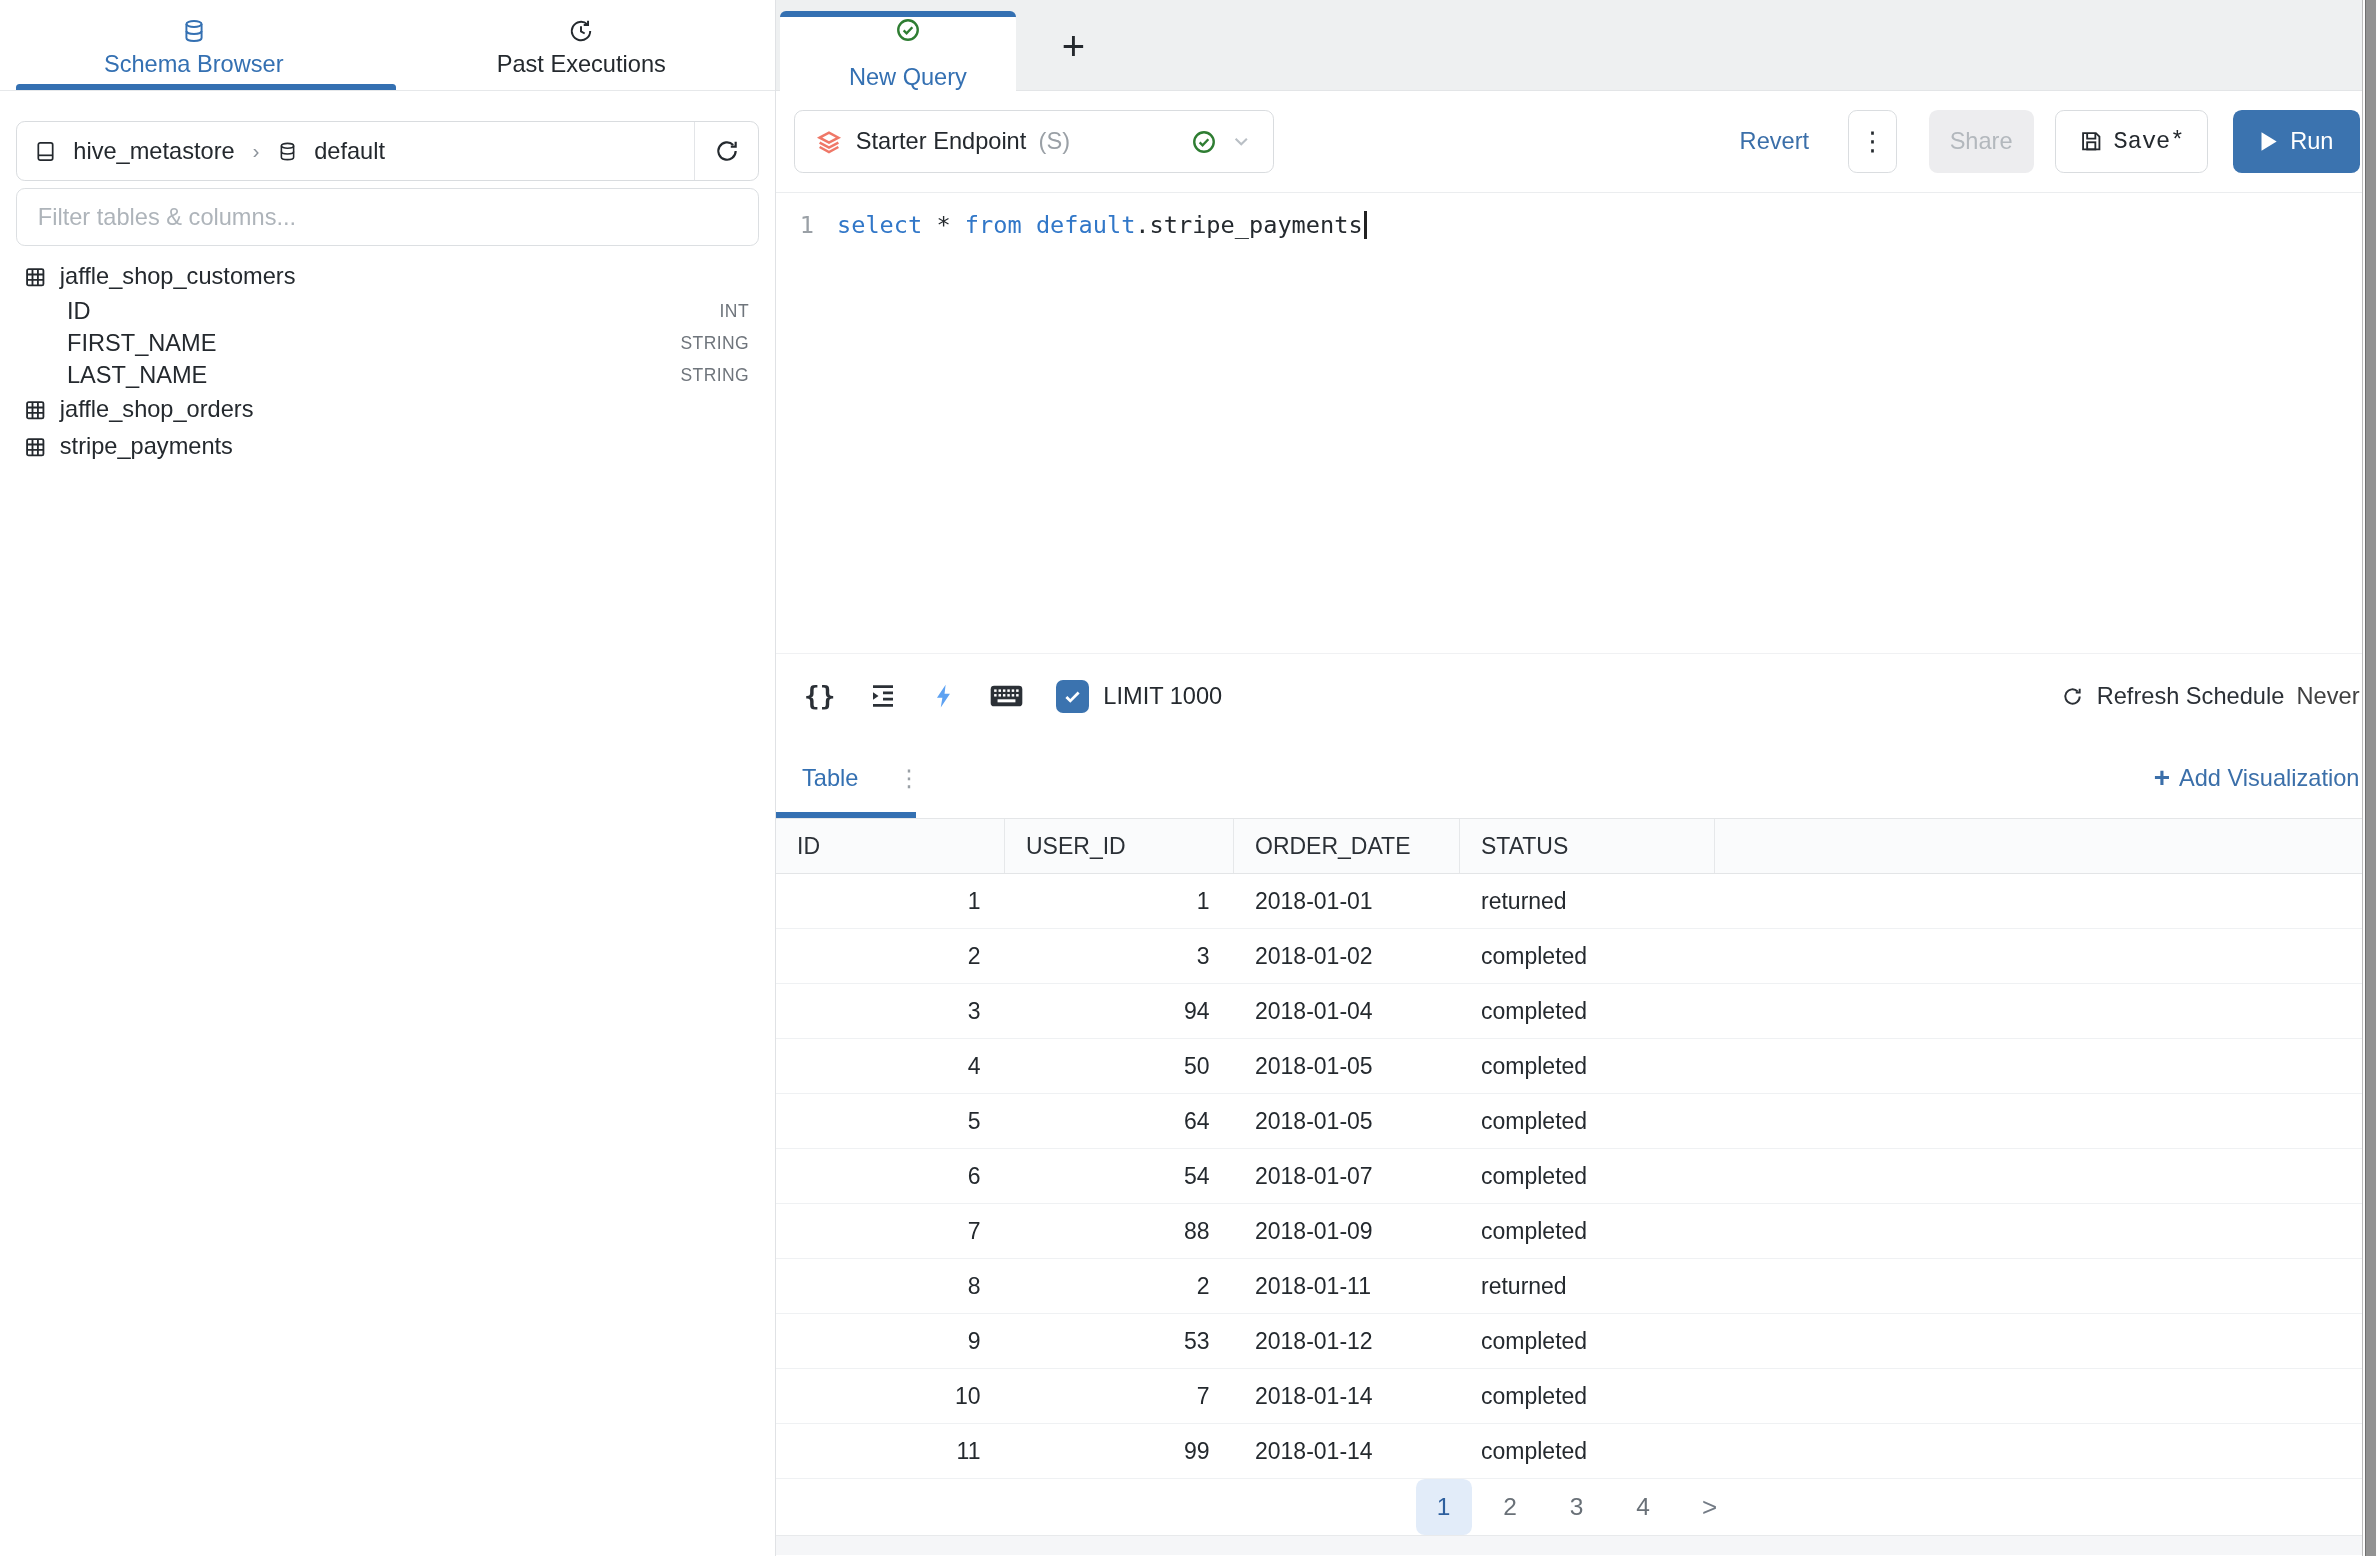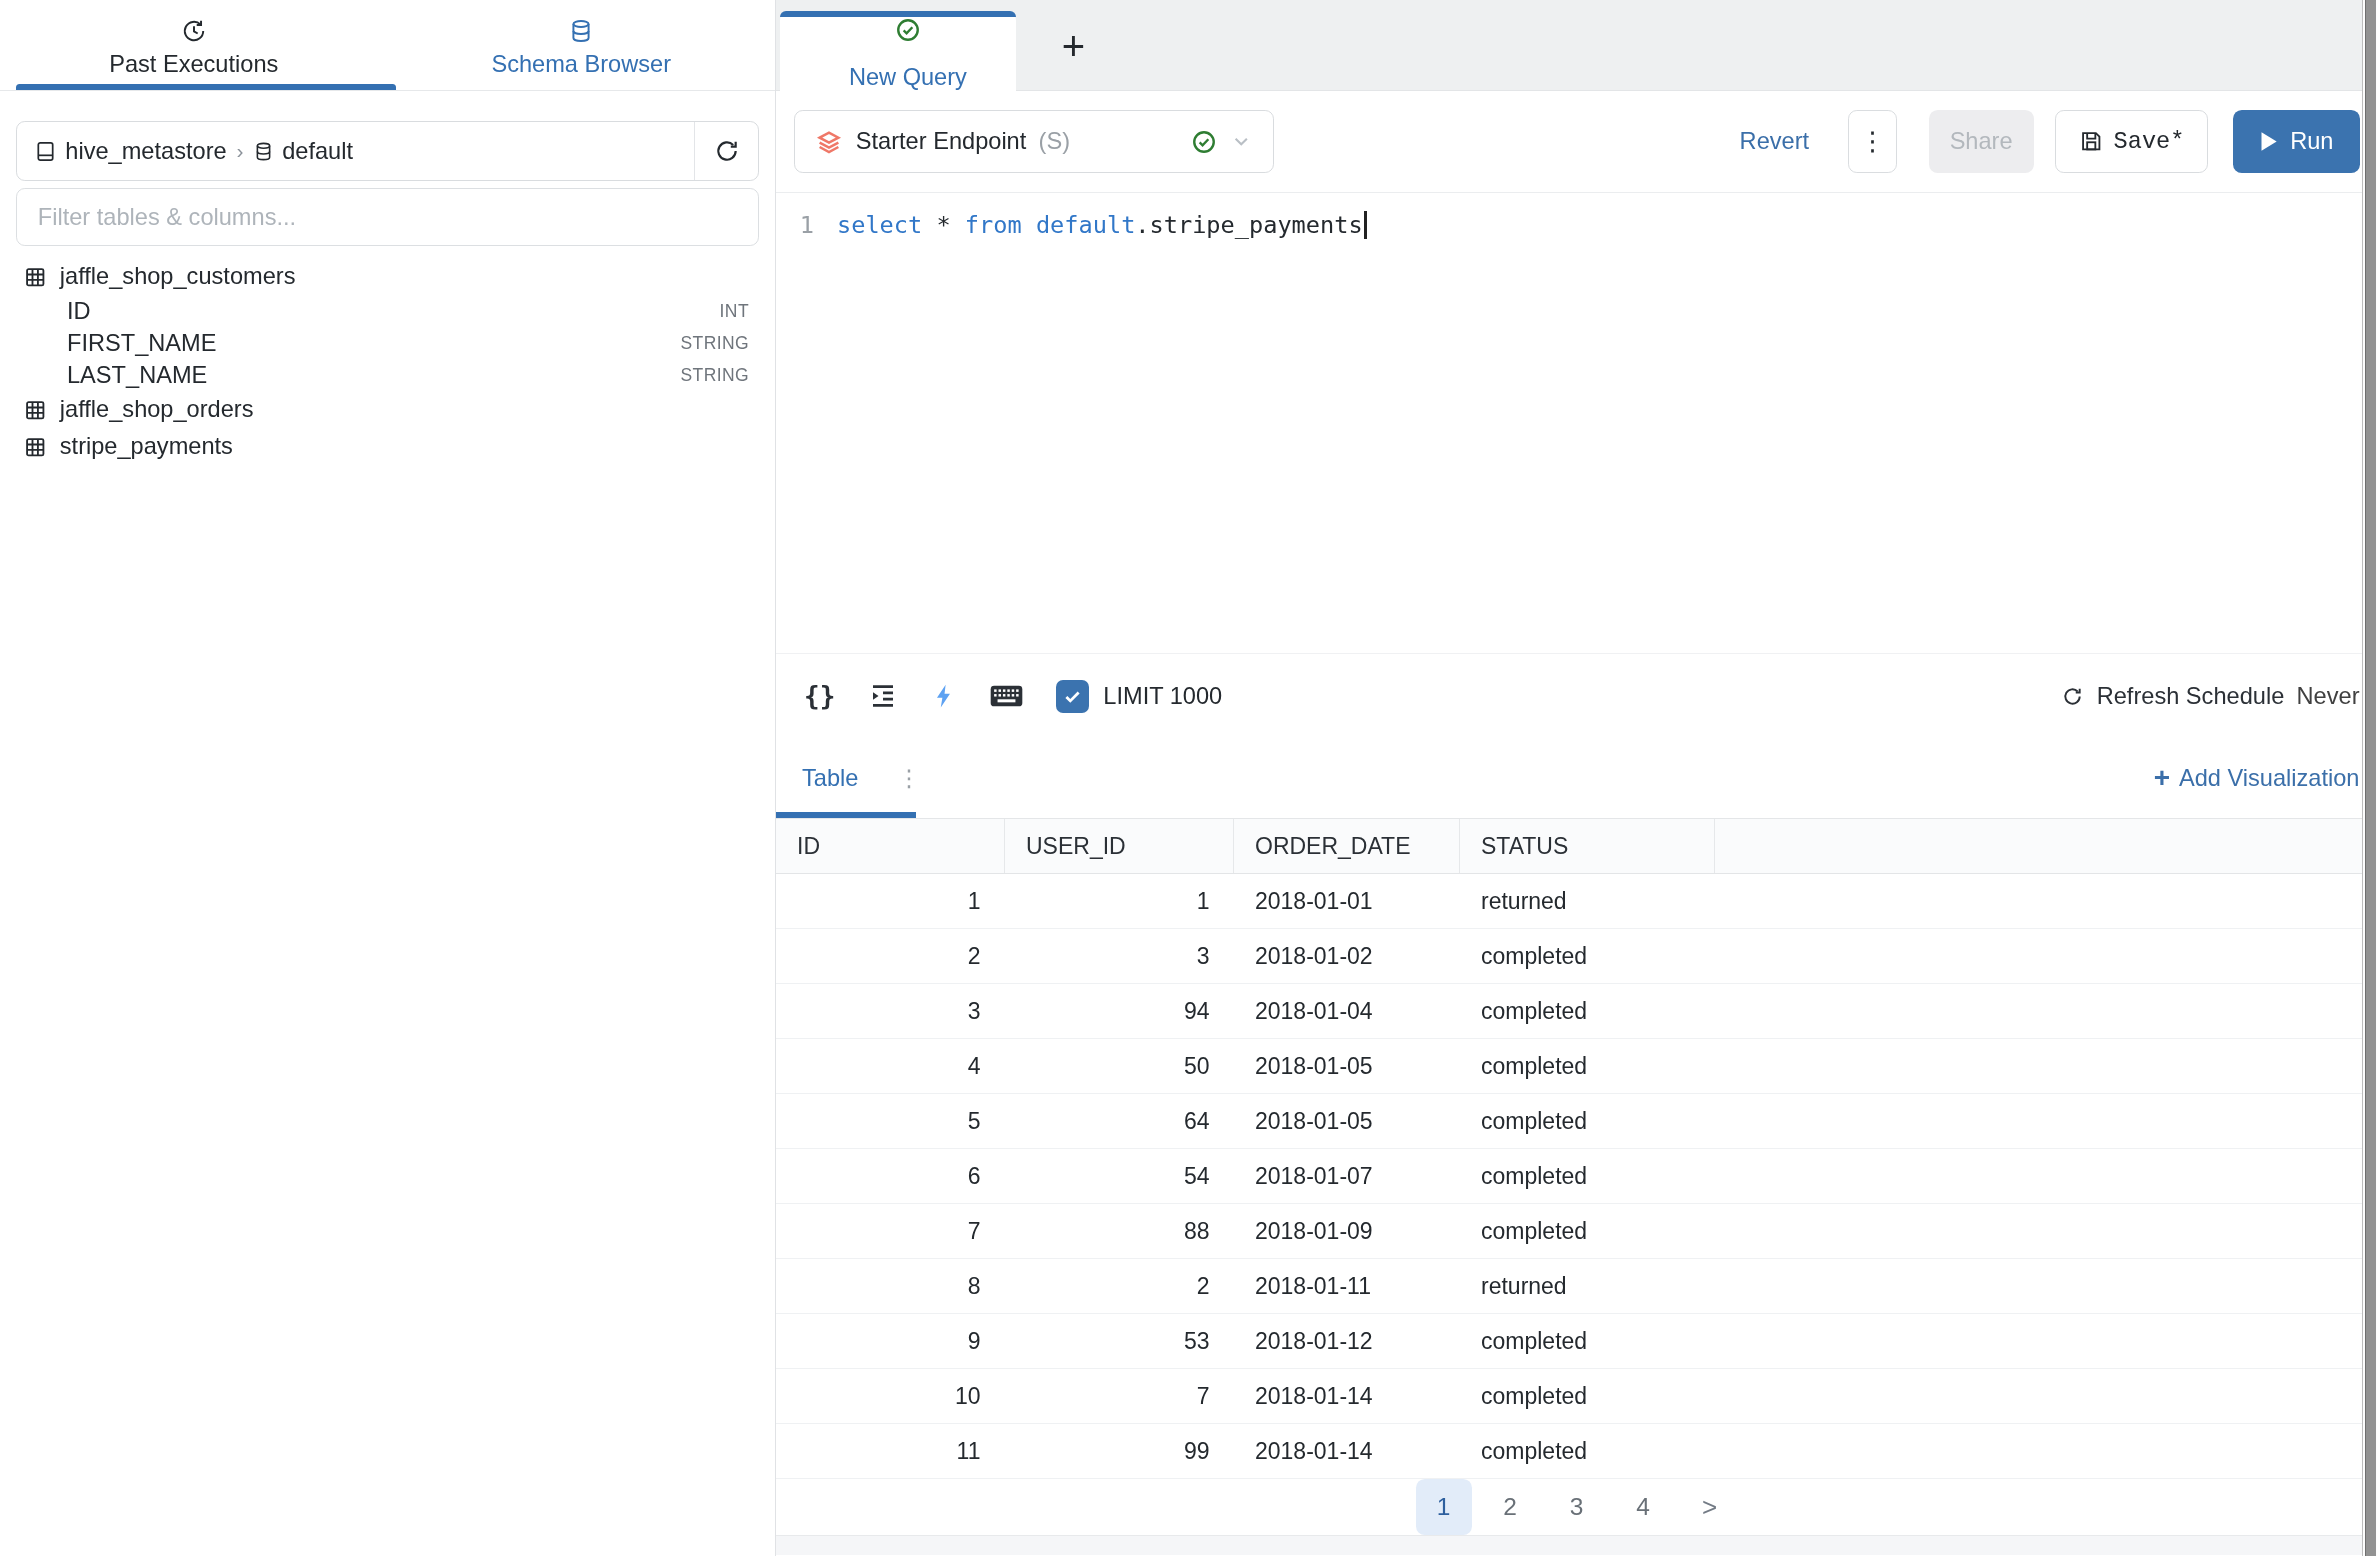--- a/index.html
+++ b/index.html
@@ -9,21 +9,21 @@
 
   
   .sidebar { width: 776px; height: 100%; border-right: 0.9px solid #e0e2e5; background: #fff; flex: none; }
   .side-tabs { height: 91px; display: flex; border-bottom: 0.9px solid #e6e8ea; position: relative; }
   .side-tab { flex: 1; display: flex; flex-direction: column; align-items: center; justify-content: center; gap: 7px; padding-top: 5.3px; cursor: pointer; }
   .side-tab .lbl { font-size: 23.6px; font-weight: 500; }
   .side-tab.active .lbl { color: #3470b2; }
   .side-tab-underline { position: absolute; left: 15.8px; bottom: 0; width: 380px; height: 6.1px; background: #3470b2; border-radius: 3.5px 3.5px 0 0; }
 
   .crumb-box { margin: 30px 15.8px 0 15.8px; height: 60px; border: 0.9px solid #d9dcdf; border-radius: 8.8px; display: flex; align-items: center; }
-  .crumb-main { flex: 1; display: flex; align-items: center; gap: 8px; padding-left: 17.5px; font-size: 23.6px; }
+  .crumb-main { flex: 1; display: flex; align-items: center; gap: 16px; padding-left: 17.5px; font-size: 23.6px; }
   .crumb-sep { color: #8a9199; font-size: 21px; padding: 0 1.8px; }
   .crumb-refresh { width: 64px; height: 100%; border-left: 0.9px solid #e3e5e8; display: flex; align-items: center; justify-content: center; cursor: pointer; }
 
   .filter-wrap { margin: 7px 15.8px 0 15.8px; }
   .filter-input { width: 100%; height: 58px; border: 0.9px solid #dcdfe2; border-radius: 8.8px; padding: 0 21px; font-size: 23.6px; font-family: "Liberation Sans", sans-serif; color: #24292e; outline: none; }
   .filter-input::placeholder { color: #aeb4ba; }
 
   .schema-tree { margin-top: 12.3px; }
   .tree-table { height: 37px; display: flex; align-items: center; gap: 12.3px; padding-left: 23px; font-size: 23.6px; font-weight: 500; cursor: pointer; }
   .tree-col { height: 32px; display: flex; align-items: center; padding-left: 67px; padding-right: 26px; font-size: 23.6px; cursor: pointer; }
@@ -95,39 +95,39 @@
 
   svg { display: block; }
 </style>
 </head>
 <body>
 
 <div class="screen">
 
   <div class="sidebar">
     <div class="side-tabs">
+      <div class="side-tab active">
+        <span>
+          <svg width="26" height="26" viewBox="0 0 24 24" fill="none" stroke="#3470b2" stroke-width="1.8">
+            <ellipse cx="12" cy="5.5" rx="7" ry="2.8"></ellipse>
+            <path d="M5 5.5v6.5c0 1.55 3.1 2.8 7 2.8s7-1.25 7-2.8V5.5"></path>
+            <path d="M5 12v6.5c0 1.55 3.1 2.8 7 2.8s7-1.25 7-2.8V12"></path>
+          </svg>
+        </span>
+        <span class="lbl">Schema Browser</span>
+      </div>
       <div class="side-tab">
         <span>
           <svg width="26" height="26" viewBox="0 0 24 24" fill="none" stroke="#24292e" stroke-width="1.8">
             <path d="M20.5 12a8.5 8.5 0 1 1-2.6-6.1"></path>
             <path d="M18.5 2.5v4h-4"></path>
             <path d="M12 7.5v4.8l3.4 2"></path>
           </svg>
         </span>
         <span class="lbl">Past Executions</span>
-      </div>
-      <div class="side-tab active">
-        <span>
-          <svg width="26" height="26" viewBox="0 0 24 24" fill="none" stroke="#3470b2" stroke-width="1.8">
-            <ellipse cx="12" cy="5.5" rx="7" ry="2.8"></ellipse>
-            <path d="M5 5.5v6.5c0 1.55 3.1 2.8 7 2.8s7-1.25 7-2.8V5.5"></path>
-            <path d="M5 12v6.5c0 1.55 3.1 2.8 7 2.8s7-1.25 7-2.8V12"></path>
-          </svg>
-        </span>
-        <span class="lbl">Schema Browser</span>
       </div>
       <div class="side-tab-underline"></div>
     </div>
 
     <div class="crumb-box">
       <div class="crumb-main">
         <span>
           <svg width="23" height="23" viewBox="0 0 24 24" fill="none" stroke="#24292e" stroke-width="1.8">
             <rect x="4.5" y="3" width="15" height="18" rx="2"></rect>
             <path d="M4.5 16h15"></path>

